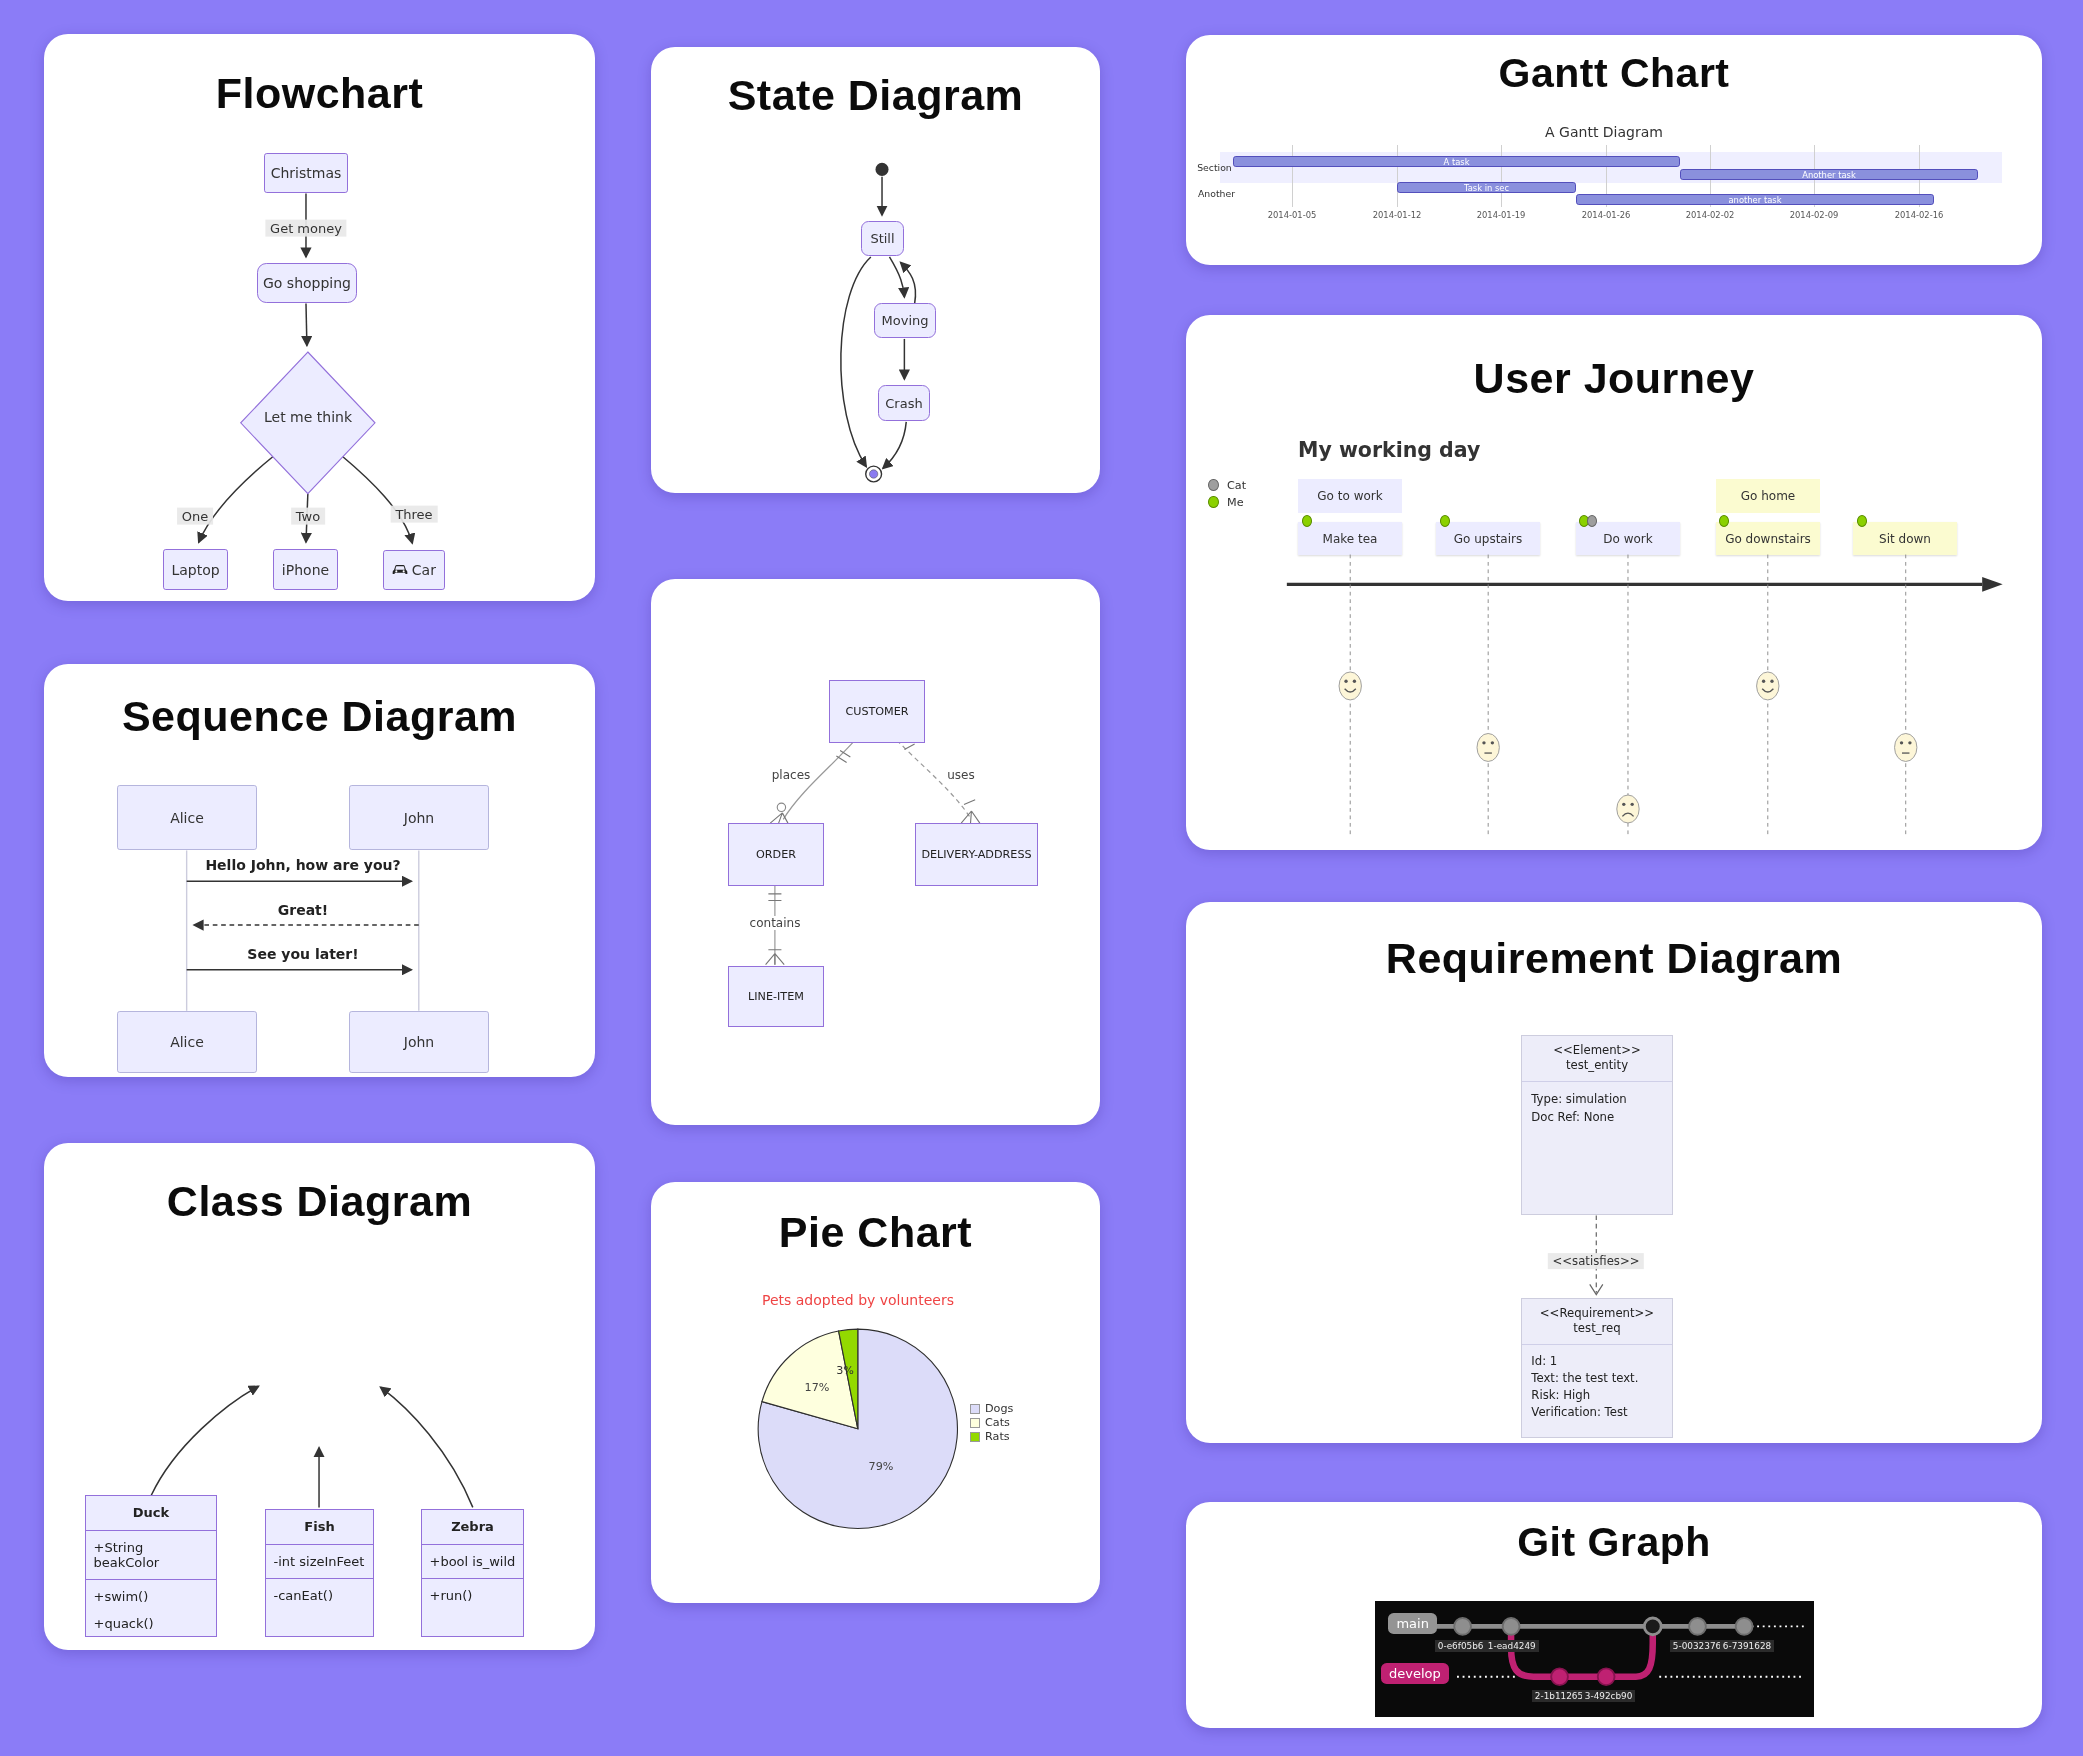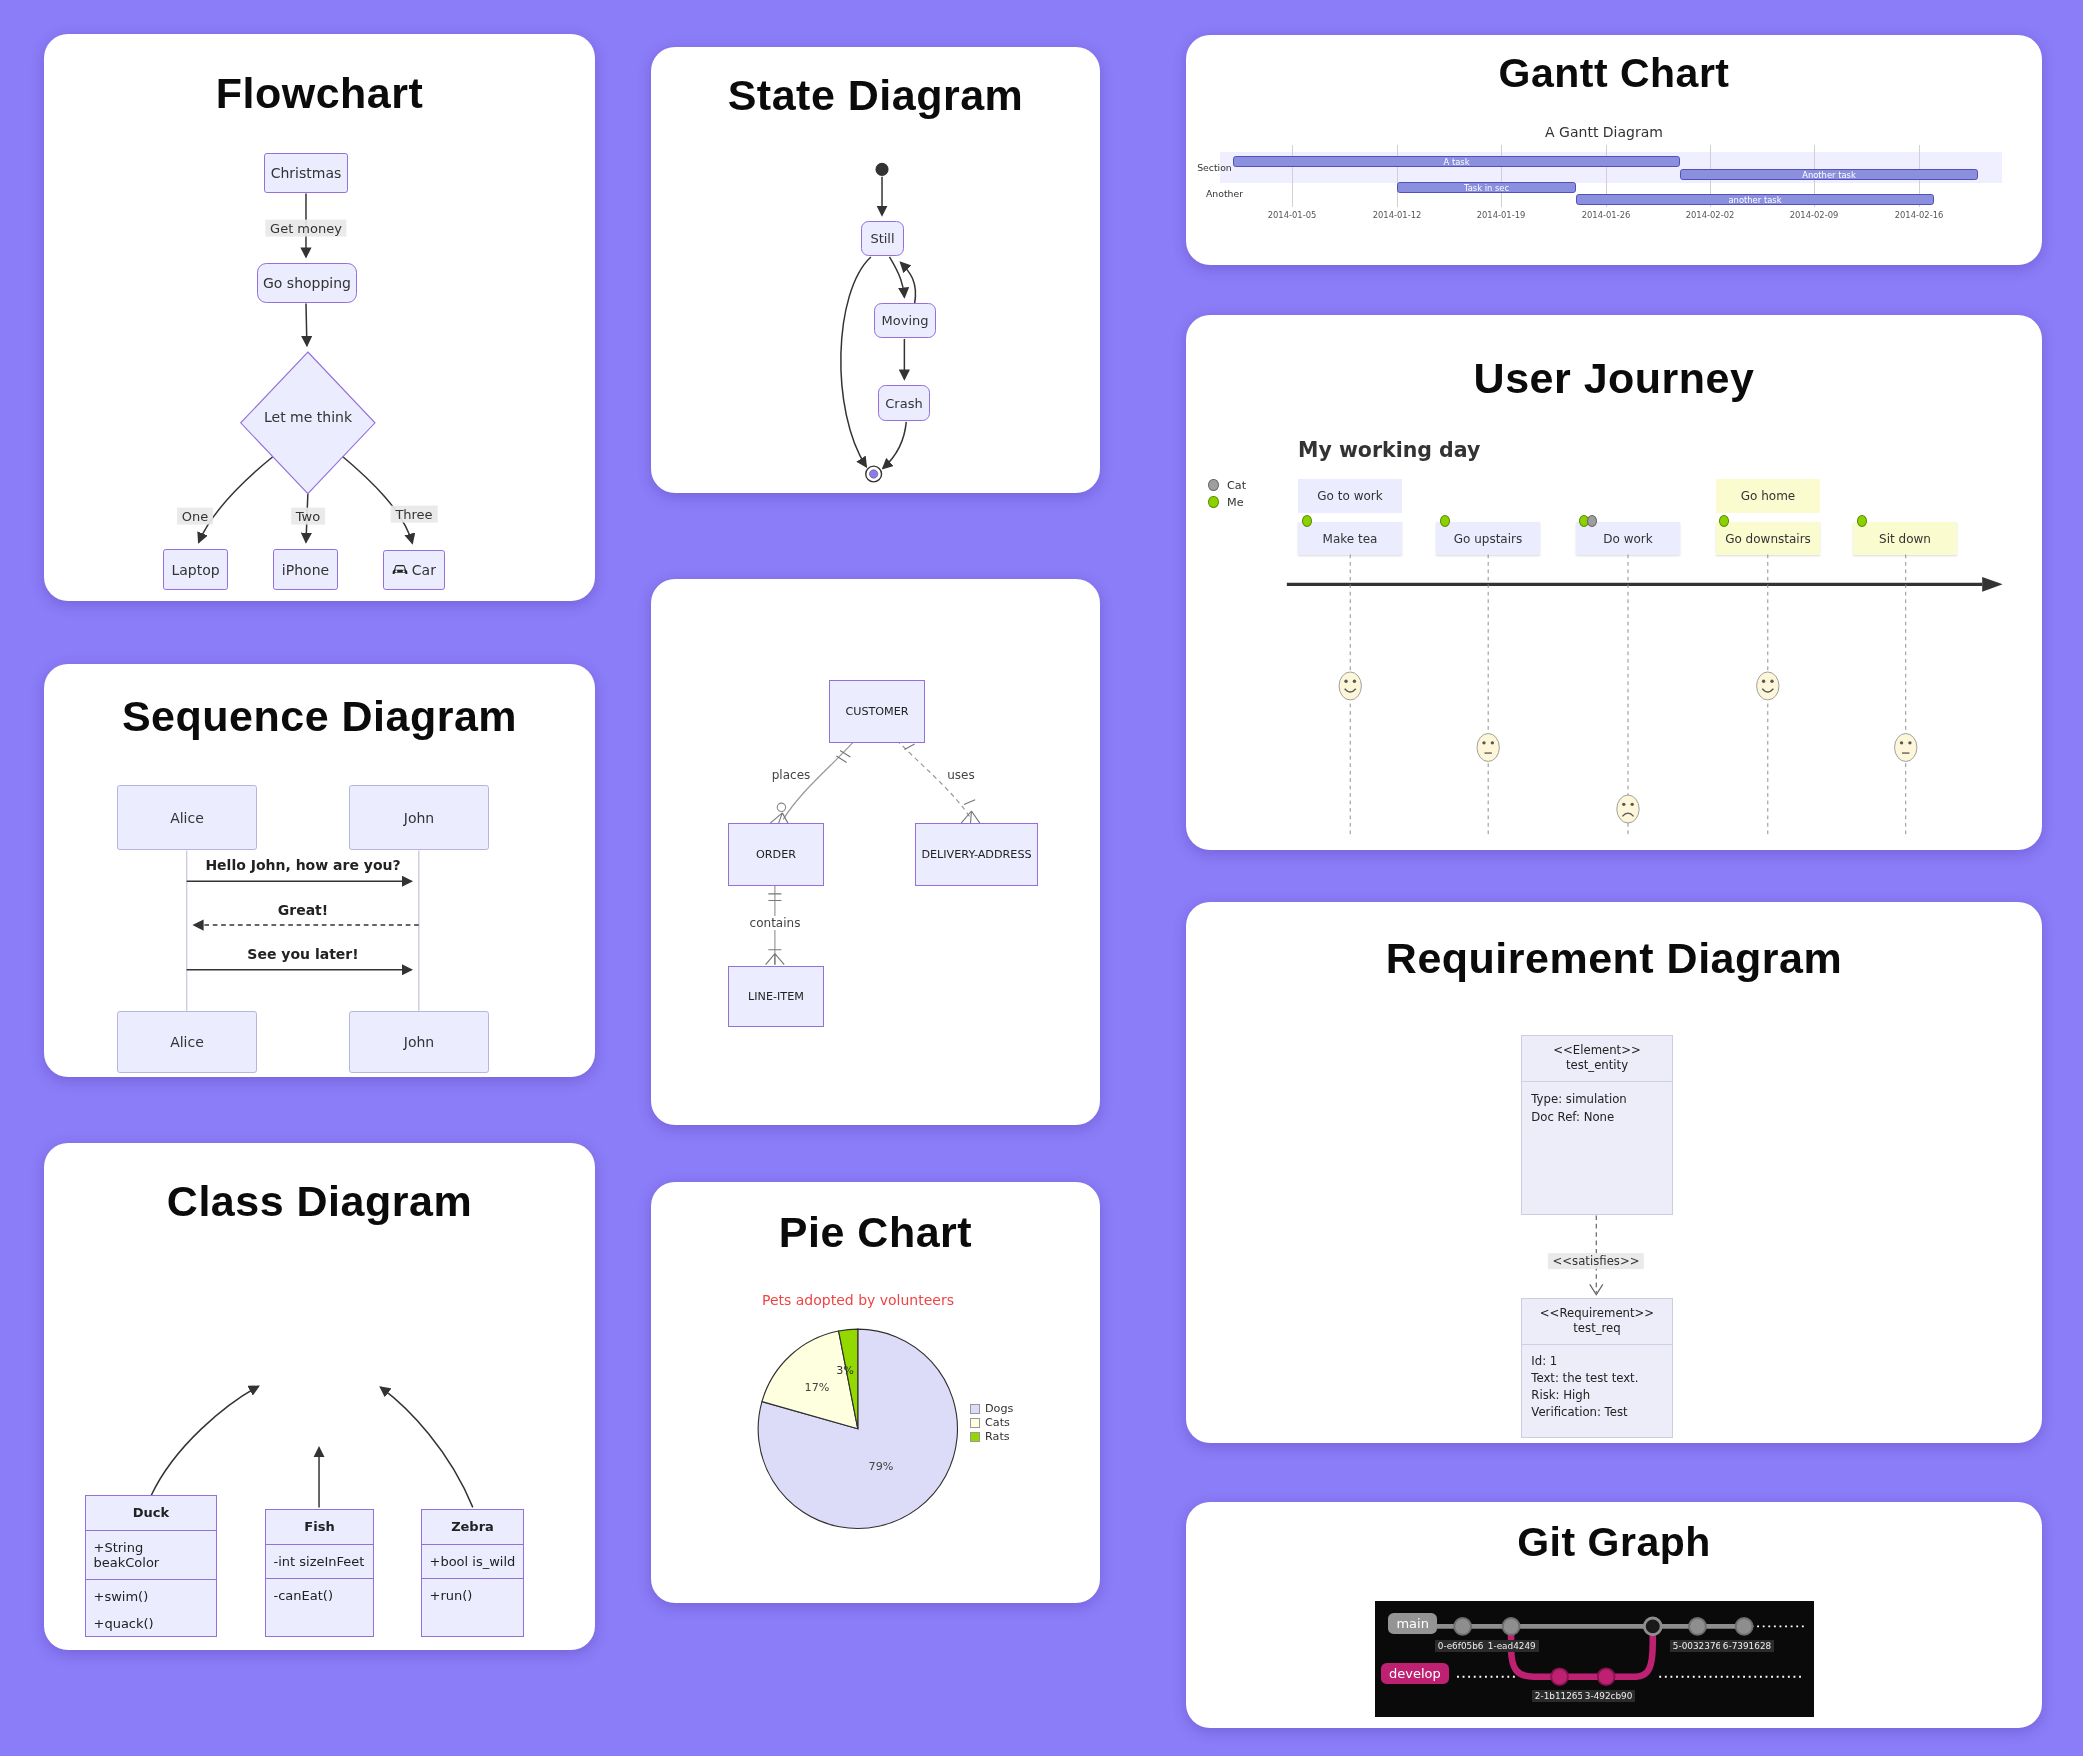--- a/index.html
+++ b/index.html
@@ -213,21 +213,21 @@
     <div class="tick" style="left:315px;top:110px;height:62px;"></div>
     <div class="tick" style="left:420px;top:110px;height:62px;"></div>
     <div class="tick" style="left:524px;top:110px;height:62px;"></div>
     <div class="tick" style="left:628px;top:110px;height:62px;"></div>
     <div class="tick" style="left:733px;top:110px;height:62px;"></div>
     <div class="bar" style="left:47px;top:121px;width:447px;">A task</div>
     <div class="bar" style="left:494px;top:134px;width:298px;">Another task</div>
     <div class="bar" style="left:211px;top:147px;width:179px;">Task in sec</div>
     <div class="bar" style="left:390px;top:159px;width:358px;">another task</div>
     <div style="position:absolute;left:11.2px;top:127px;font:9.3px 'DejaVu Sans',sans-serif;color:#333;">Section</div>
-    <div style="position:absolute;left:20px;top:153px;font:9.3px 'DejaVu Sans',sans-serif;color:#333;text-align:center;">Another</div>
+    <div style="position:absolute;left:12px;top:153px;font:9.3px 'DejaVu Sans',sans-serif;color:#333;text-align:center;">Another</div>
     <div class="axlbl" style="left:106px;top:175px;">2014-01-05</div>
     <div class="axlbl" style="left:211px;top:175px;">2014-01-12</div>
     <div class="axlbl" style="left:315px;top:175px;">2014-01-19</div>
     <div class="axlbl" style="left:420px;top:175px;">2014-01-26</div>
     <div class="axlbl" style="left:524px;top:175px;">2014-02-02</div>
     <div class="axlbl" style="left:628px;top:175px;">2014-02-09</div>
     <div class="axlbl" style="left:733px;top:175px;">2014-02-16</div>
   </div>
 
   <div class="card" style="left:1186px;top:315px;width:856px;height:535px;">

